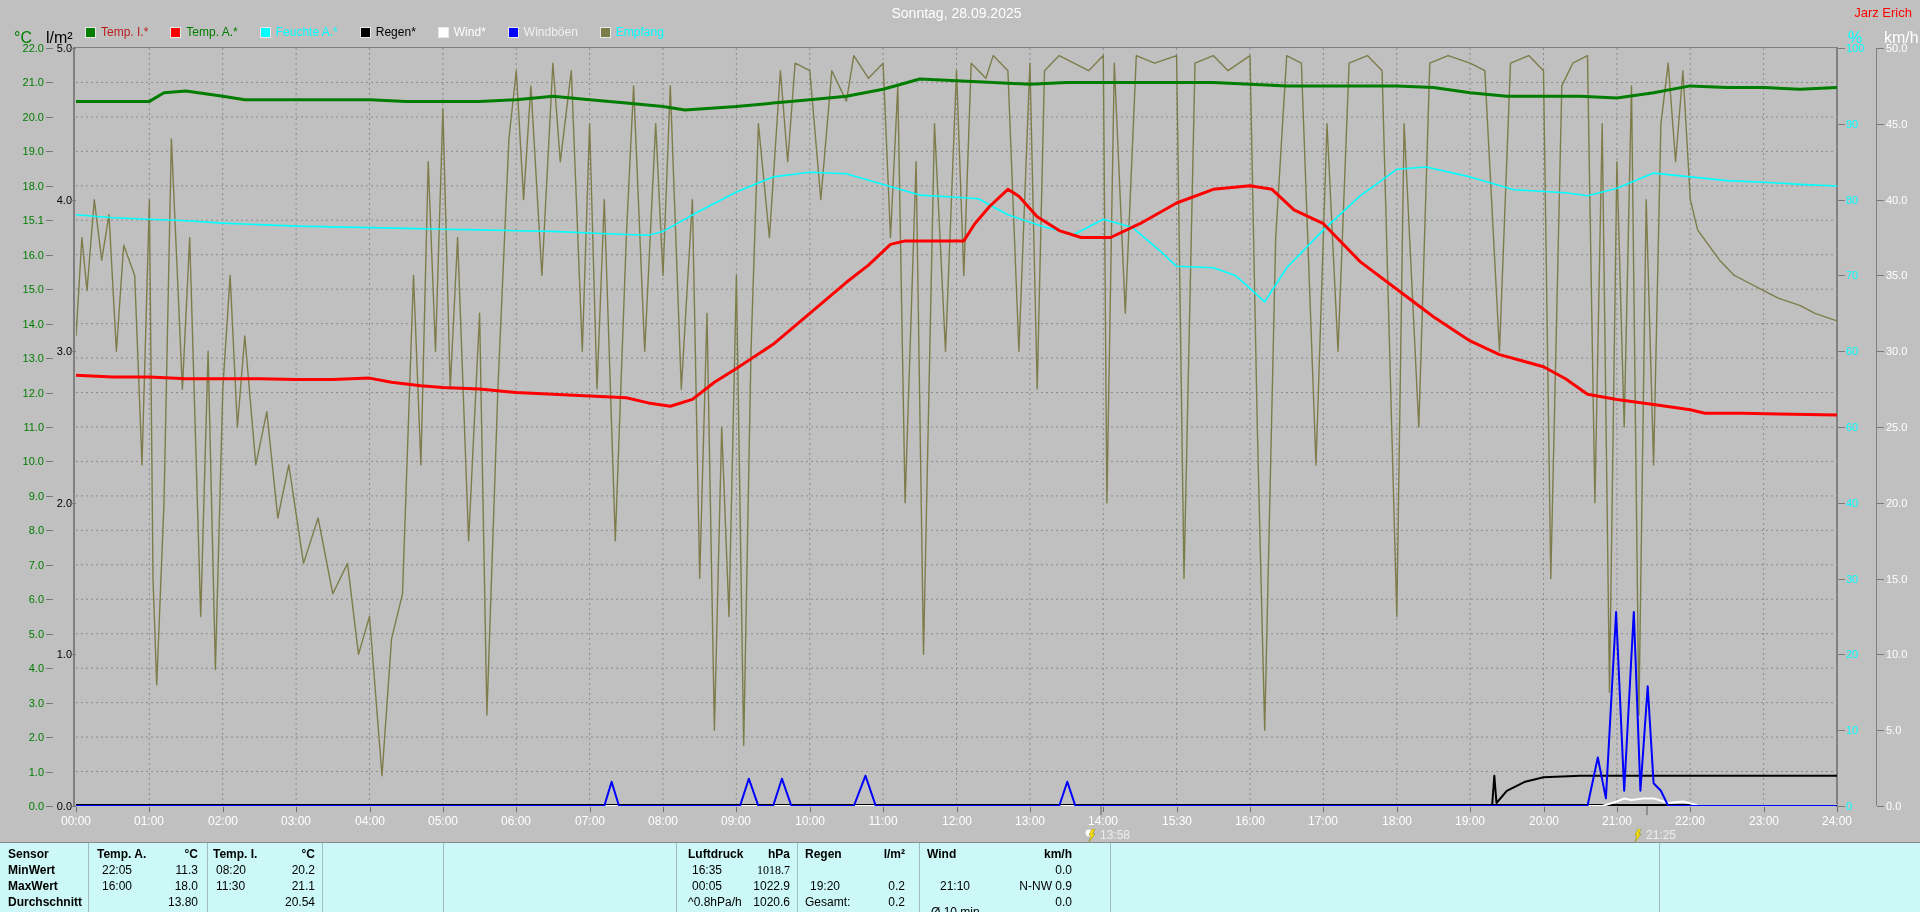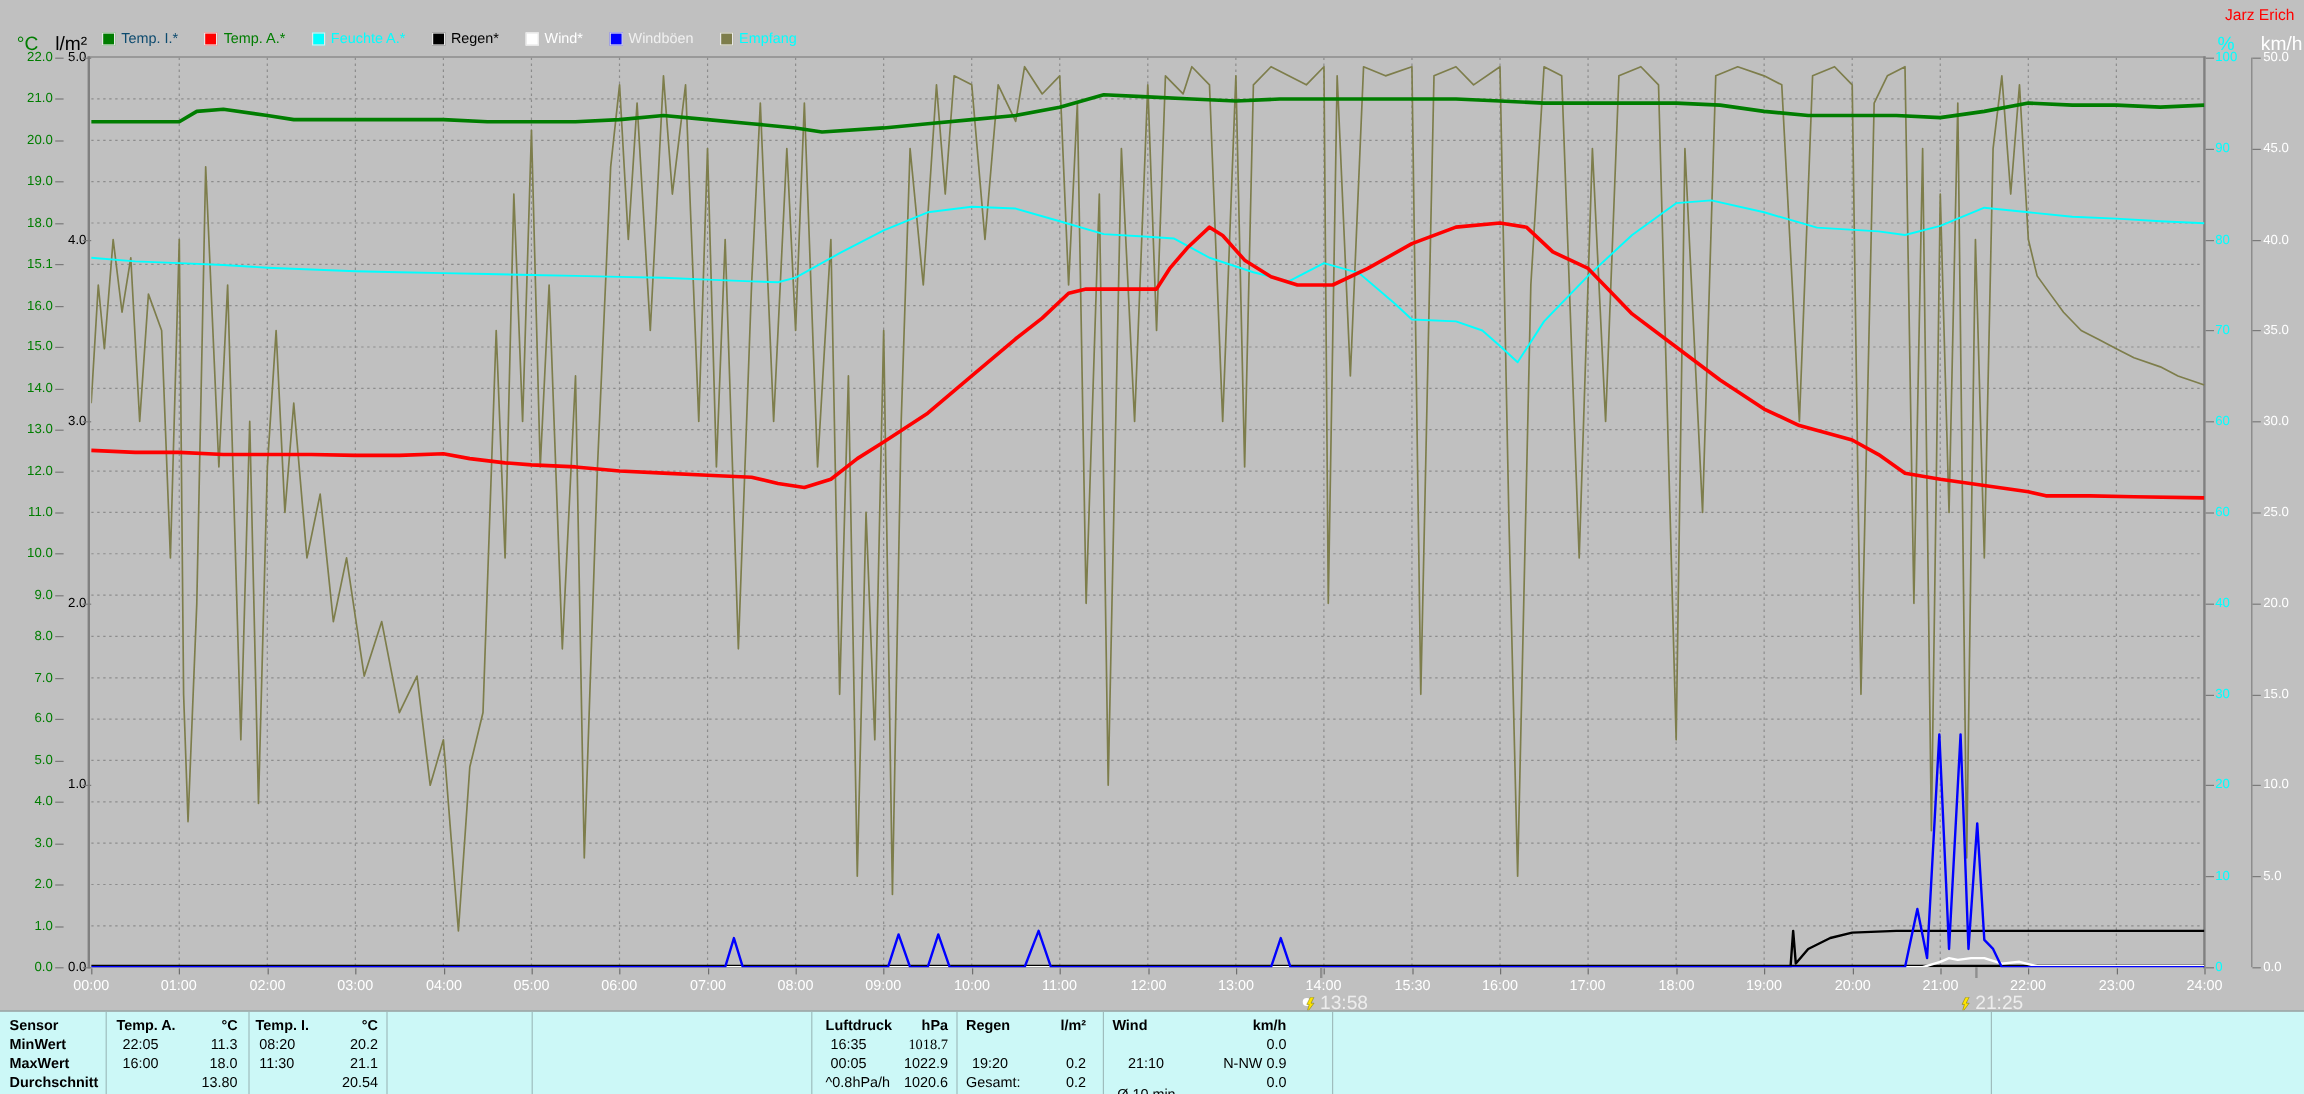--- a/index.html
+++ b/index.html
@@ -9,44 +9,45 @@
   .nowrap{white-space:nowrap;}
   #page-title{top:5px;left:76px;width:1761px;text-align:center;color:#ffffff;font-size:14px;}
   #station-name{top:5px;right:8px;color:#ff0000;font-size:13px;}
   #legend{top:25px;left:85px;display:flex;align-items:center;font-size:12px;}
   .legend-item{display:flex;align-items:center;margin-right:22px;cursor:default;}
   .legend-swatch{width:11px;height:11px;margin-right:5px;border:1px solid #e8e8e8;box-sizing:border-box;}
   .tick-label{font-size:11px;line-height:12px;}
   .xlab{top:814px;width:44px;text-align:center;color:#ffffff;font-size:12px;}
   .htick{top:807px;width:1px;height:5px;background:#6f6f6f;}
   .vline{background:#808080;}
-  .marker{top:828px;color:#ededed;font-size:16px;display:flex;align-items:center;}
+  .marker{top:828px;color:#ededed;font-size:12px;display:flex;align-items:center;}
   #sensor-table{top:842px;left:0;width:1920px;height:70px;background:#ccf8f7;
        border-top:1px solid #8a8a8a;font-size:12px;color:#000;}
   .tdiv{position:absolute;top:0;bottom:0;width:1px;background:#9fbdbd;}
   .trow-label{position:absolute;left:8px;font-weight:bold;white-space:nowrap;}
   .tcell{position:absolute;white-space:nowrap;}
   .tcell.r{text-align:right;}
   .bold{font-weight:bold;}
 </style>
 </head>
 <body>
 
 <div id="app">
+  <div class="abs nowrap" id="page-title">Sonntag, 28.09.2025</div>
   <div class="abs nowrap" id="station-name">Jarz Erich</div>
 
   <div class="abs" id="axis-head-temp" style="top:29px;left:14px;color:#007d00;">°C</div>
   <div class="abs" id="axis-head-rain" style="top:29px;left:46px;color:#000;">l/m²</div>
   <div class="abs" id="axis-head-hum" style="top:29px;left:1848px;color:#00ffff;">%</div>
   <div class="abs" id="axis-head-wind" style="top:29px;left:1884px;color:#ffffff;">km/h</div>
 
   <div class="abs" id="legend">
       <div class="legend-item">
         <span class="legend-swatch" style="background: rgb(0, 125, 0);"></span>
-        <span style="color: #0c4a6e;">Temp. I.*</span>
+        <span style="color: #b91c1c;">Temp. I.*</span>
       </div>
       <div class="legend-item">
         <span class="legend-swatch" style="background: rgb(255, 0, 0);"></span>
         <span style="color: rgb(0, 125, 0);">Temp. A.*</span>
       </div>
       <div class="legend-item">
         <span class="legend-swatch" style="background: rgb(0, 255, 255);"></span>
         <span style="color: rgb(0, 255, 255);">Feuchte A.*</span>
       </div>
       <div class="legend-item">

